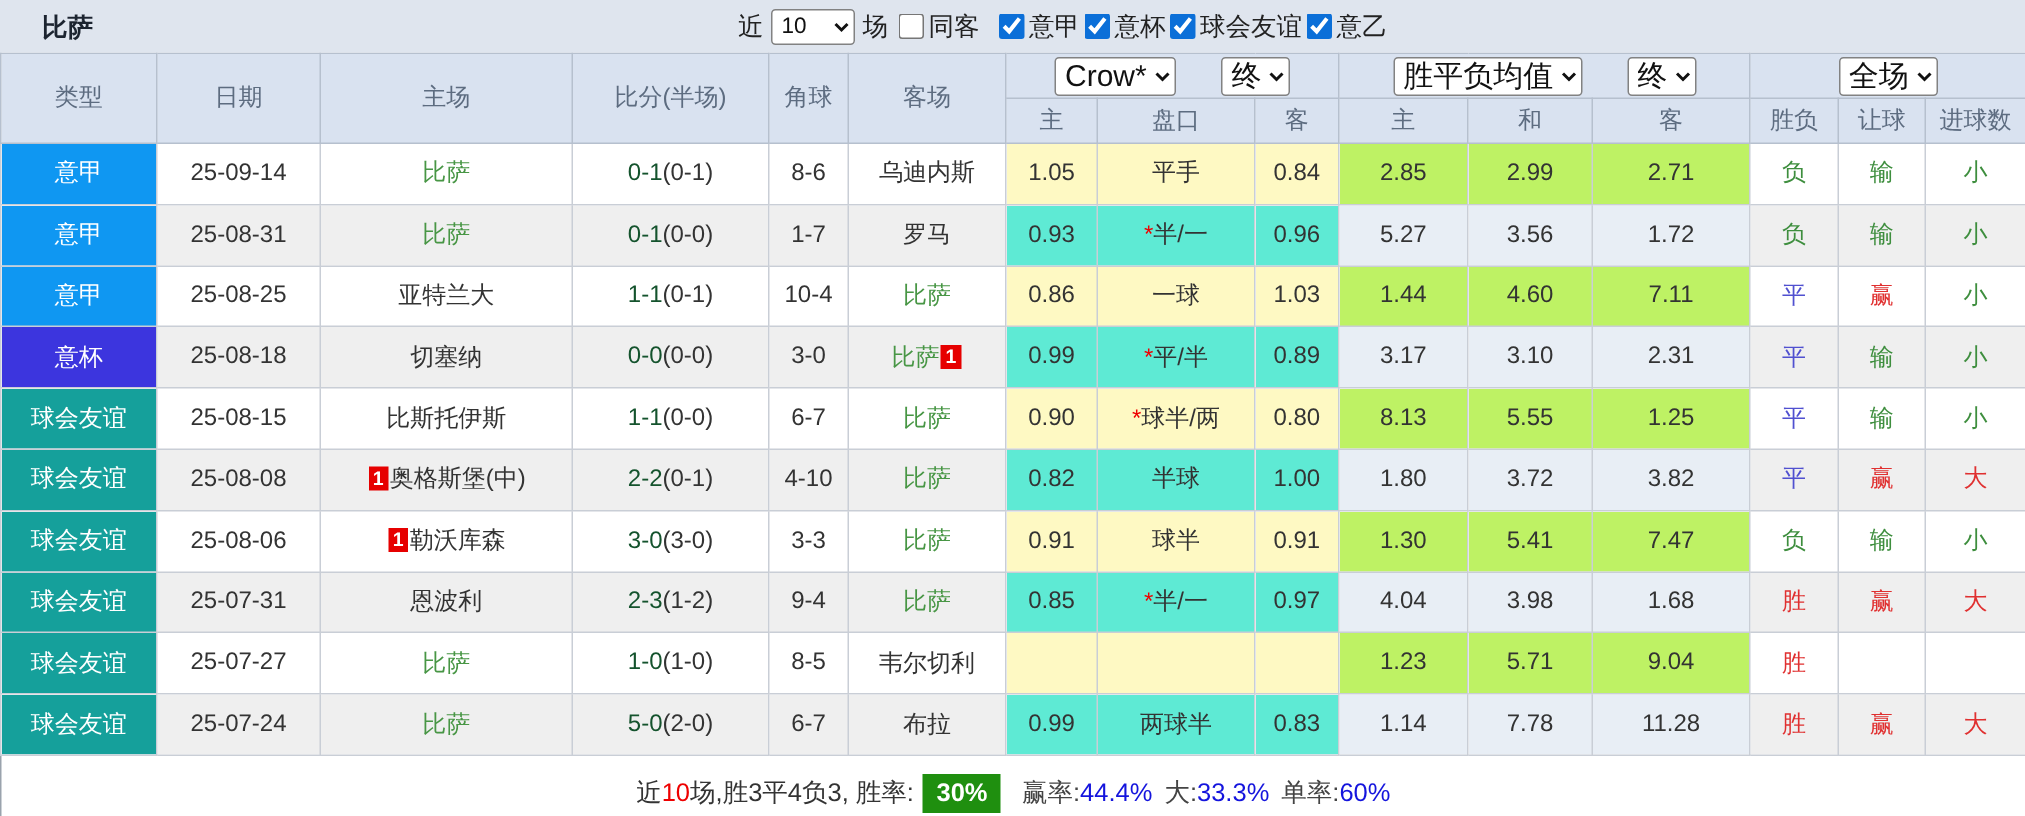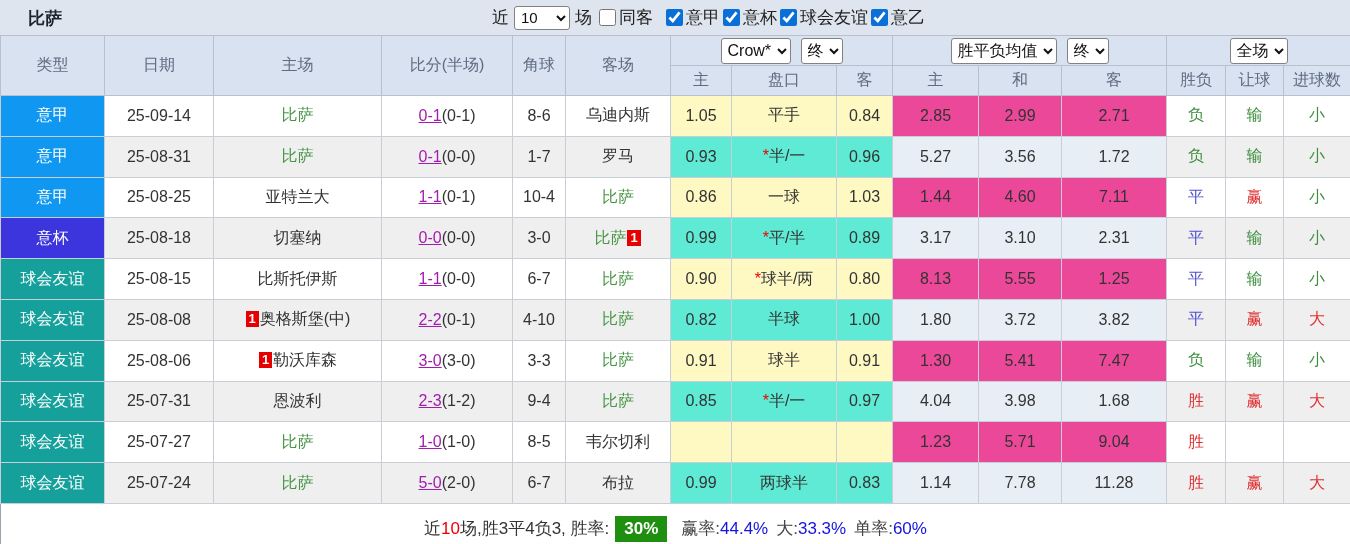--- a/index.html
+++ b/index.html
@@ -34,35 +34,35 @@
   #filters .chk { margin-left:3px; }
   
   table {
     width:1350px; border-collapse:collapse; table-layout:fixed;
     border:1px solid #9aa3ad;
   }
   thead th {
     background:#d9e2f0; color:#5d6c80; font-weight:normal; font-size:16px;
     border:1px solid #b6c0ce; height:30px; padding:0; text-align:center;
   }
-  thead .ddcell select { height:26px; font-size:16px; margin:0 5px; }
+  thead .ddcell select { height:26px; font-size:20px; margin:0 15px; }
   tbody td {
     border:1px solid #c9ced6; text-align:center; font-size:16px; color:#333;
     height:40.8px; padding:0; overflow:hidden; white-space:nowrap;
   }
   tr.odd  { background:#ffffff; }
   tr.even { background:#efefef; }
   tr.odd  td.ah { background:#fef9c3; }
   tr.even td.ah { background:#5eead4; }
-  tr.odd  td.eu { background:#ec4899; }
+  tr.odd  td.eu { background:#bef264; }
   tr.even td.eu { background:#e8eef5; }
   td.league { color:#fff; font-size:16px; }
   .team { color:#489645; }
   .opp  { color:#333; }
-  .ft { color:#a21caf;text-decoration:underline; }
+  .ft { color:#14532d; }
   .ht { color:#333; }
   .star { color:#ee0000; font-style:normal; }
   .c-red   { color:#e03030; }
   .c-blue  { color:#5050d0; }
   .c-green { color:#3e8e3e; }
   .rc {
     display:inline-block; background:#e60000; color:#fff; font-weight:bold;
     font-size:13px; line-height:16px; padding:0 3px; margin:0 1px; vertical-align:1px;
   }
   

